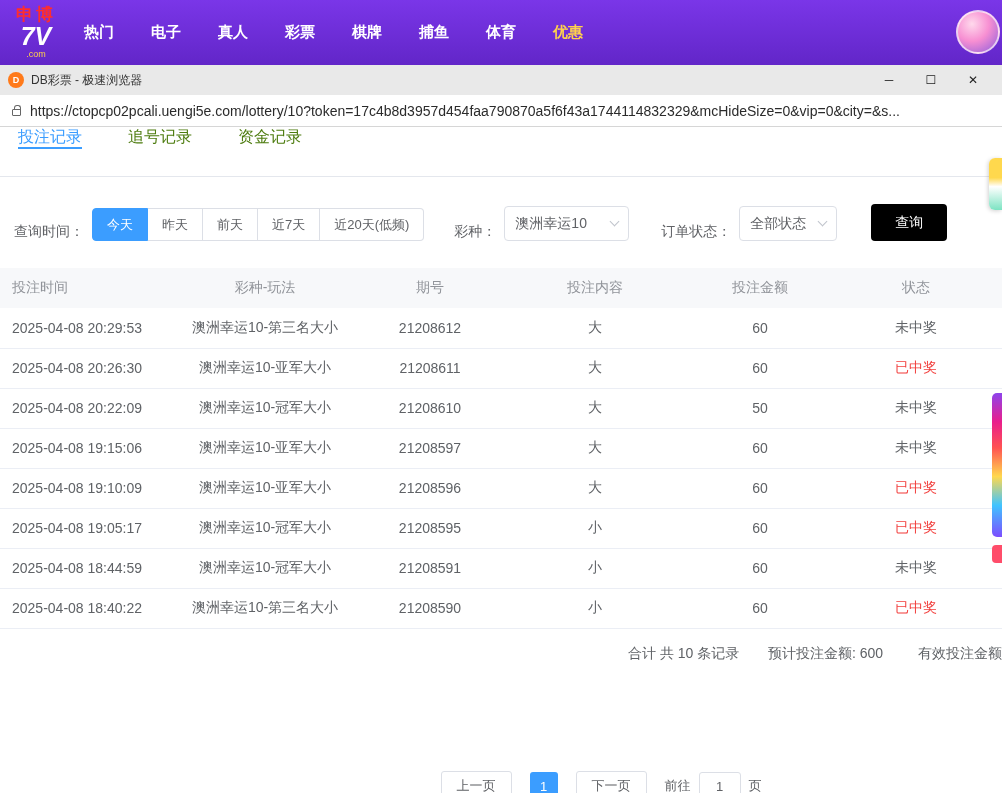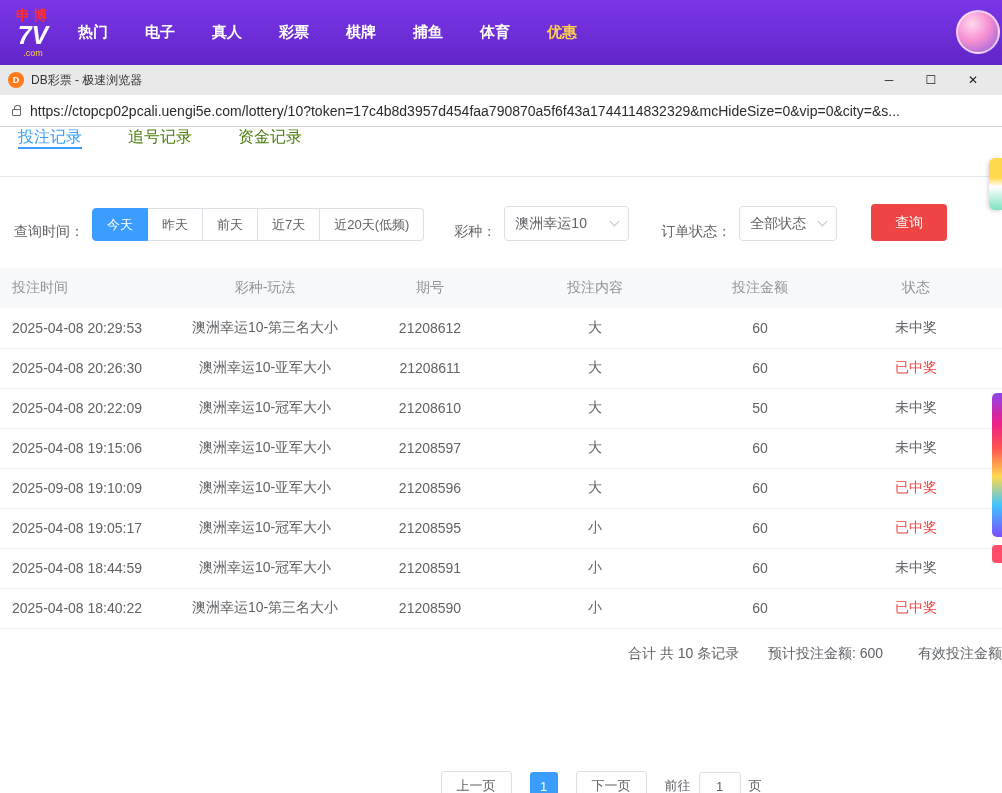--- a/index.html
+++ b/index.html
@@ -4,21 +4,21 @@
 <style>
   * { margin:0; padding:0; box-sizing:border-box; }
   html,body { width:1002px; height:793px; overflow:hidden; position:relative;
     font-family:"Liberation Sans","DejaVu Sans",sans-serif; background:#fff; }
 
   
   .topnav { height:65px; background:linear-gradient(180deg,#7a36e8,#6226c8);
     display:flex; align-items:center; padding:0 16px; position:relative; }
   .logo { display:flex; flex-direction:column; align-items:center; line-height:1;
     margin-right:28px; cursor:pointer; }
-  .logo .cn { color:#ff2d2d; font-size:14px; font-weight:bold; letter-spacing:3px; }
+  .logo .cn { color:#ff2d2d; font-size:17px; font-weight:bold; letter-spacing:3px; }
   .logo .big { color:#fff; font-size:25px; font-weight:bold; font-style:italic; margin-top:1px; }
   .logo .com { color:#ffd04c; font-size:9px; margin-top:1px; }
   .nav-items { display:flex; gap:37px; }
   .nav-item { color:#fff; font-size:15px; font-weight:bold; text-decoration:none; cursor:pointer; }
   .nav-item.gold { color:#ffd24c; }
   .avatar { position:absolute; right:2px; top:10px; width:44px; height:44px; border-radius:50%;
     background:radial-gradient(circle at 35% 30%,#ffd9ec 0%,#f78fd2 45%,#8a5bdc 100%);
     border:2px solid rgba(255,255,255,.65); cursor:pointer; }
 
   
@@ -54,21 +54,21 @@
     color:#606266; font-size:13px; cursor:pointer; font-family:inherit; }
   .tbtn:first-child { border-left:1px solid #dcdfe6; border-radius:4px 0 0 4px; }
   .tbtn:last-child { border-radius:0 4px 4px 0; }
   .tbtn.active { background:#3b9dff; border-color:#3b9dff; color:#fff; }
   .select { height:35px; border:1px solid #dcdfe6; border-radius:4px; display:flex; align-items:center;
     padding:0 10px; color:#606266; cursor:pointer; background:#fff; }
   .select.lottery { width:125px; margin-right:32px; justify-content:space-between; }
   .select.status  { width:98px;  margin-right:34px; justify-content:space-between; }
   .chev { width:7px; height:7px; border-right:1.5px solid #c0c4cc; border-bottom:1.5px solid #c0c4cc;
     transform:rotate(45deg); margin-top:-4px; flex:none; }
-  .query-btn { background:#ef4444; color:#fff; border:none; border-radius:4px; height:37px;
+  .query-btn { background:#000000; color:#fff; border:none; border-radius:4px; height:37px;
     padding:0 24px; font-size:14px; cursor:pointer; font-family:inherit; }
 
   
   table { width:1002px; border-collapse:collapse; table-layout:fixed; font-size:14px; }
   thead th { background:#f7f8fa; color:#909399; font-weight:normal; height:40px; text-align:center; }
   tbody td { height:40px; border-bottom:1px solid #ebeef5; color:#5f6266; text-align:center;
     white-space:nowrap; overflow:hidden; }
   th:first-child, td:first-child { text-align:left; padding-left:12px; }
   td.win { color:#f2403e; }
 
@@ -214,21 +214,21 @@
       </tr>
       <tr>
         <td>2025-04-08 19:15:06</td>
         <td>澳洲幸运10-亚军大小</td>
         <td>21208597</td>
         <td>大</td>
         <td>60</td>
         <td>未中奖</td>
       </tr>
       <tr>
-        <td>2025-09-08 19:10:09</td>
+        <td>2025-04-08 19:10:09</td>
         <td>澳洲幸运10-亚军大小</td>
         <td>21208596</td>
         <td>大</td>
         <td>60</td>
         <td class="win">已中奖</td>
       </tr>
       <tr>
         <td>2025-04-08 19:05:17</td>
         <td>澳洲幸运10-冠军大小</td>
         <td>21208595</td>

